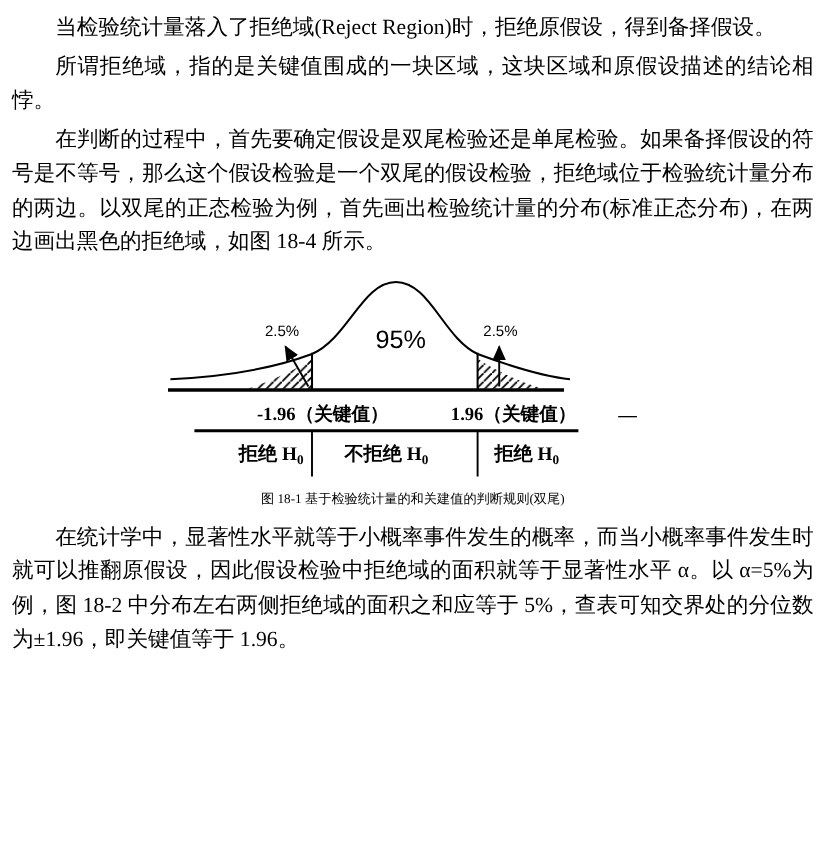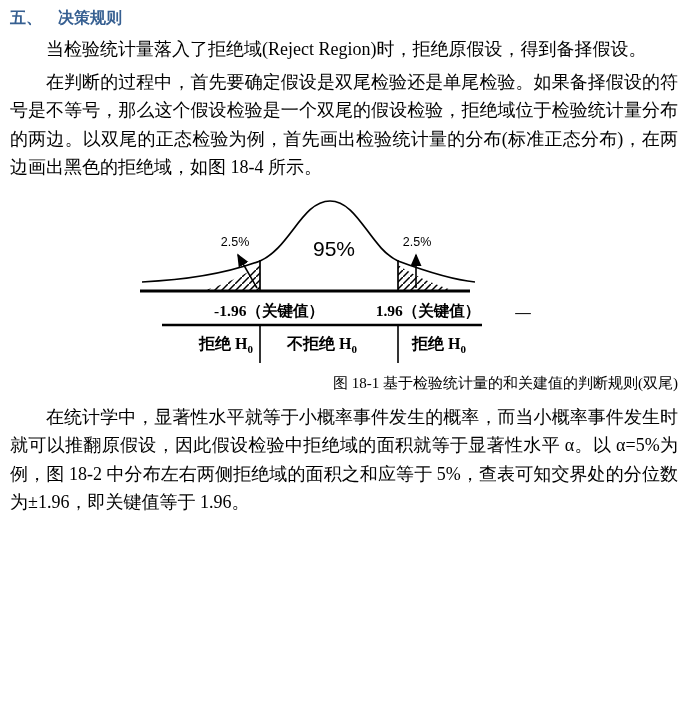--- a/index.html
+++ b/index.html
@@ -35,22 +35,22 @@
     text-indent: 2em;
   }
   .figure-wrap {
     width: 420px;
     margin: 2px 0 0 120px;
   }
   .figure-wrap svg {
     display: block;
   }
   .caption {
-    font-size: 15px;
-    text-align: right;
+    font-size: 11px;
+    text-align: center;
     margin: 2px 0 10px 0;
     text-indent: 0;
   }
   
   text { fill: #000; }
   .fig-small {
     font-family: "Liberation Sans", "DejaVu Sans", sans-serif;
     font-size: 12.5px;
   }
   .fig-big {
@@ -70,24 +70,24 @@
   .fig-sub {
     font-size: 11px;
     font-weight: bold;
   }
 </style>
 </head>
 <body>
 
 <div class="page">
 
-  <h1 class="heading"><span class="h-num">五、</span><span class="h-title">决策规则</span></h1>
 
   <p class="body-p">当检验统计量落入了拒绝域(Reject Region)时，拒绝原假设，得到备择假设。</p>
 
+  <p class="body-p">所谓拒绝域，指的是关键值围成的一块区域，这块区域和原假设描述的结论相悖。</p>
 
 
   <p class="body-p">在判断的过程中，首先要确定假设是双尾检验还是单尾检验。如果备择假设的符号是不等号，那么这个假设检验是一个双尾的假设检验，拒绝域位于检验统计量分布的两边。以双尾的正态检验为例，首先画出检验统计量的分布(标准正态分布)，在两边画出黑色的拒绝域，如图 18-4 所示。</p>
 
   <div class="figure-wrap">
     <svg width="420" height="186" viewBox="0 0 420 186" xmlns="http://www.w3.org/2000/svg">
       <defs>
         <pattern id="hatch" patternUnits="userSpaceOnUse" width="7" height="7">
           <path d="M-1,8 L8,-1" stroke="#000" stroke-width="1.5"></path>
         </pattern>

